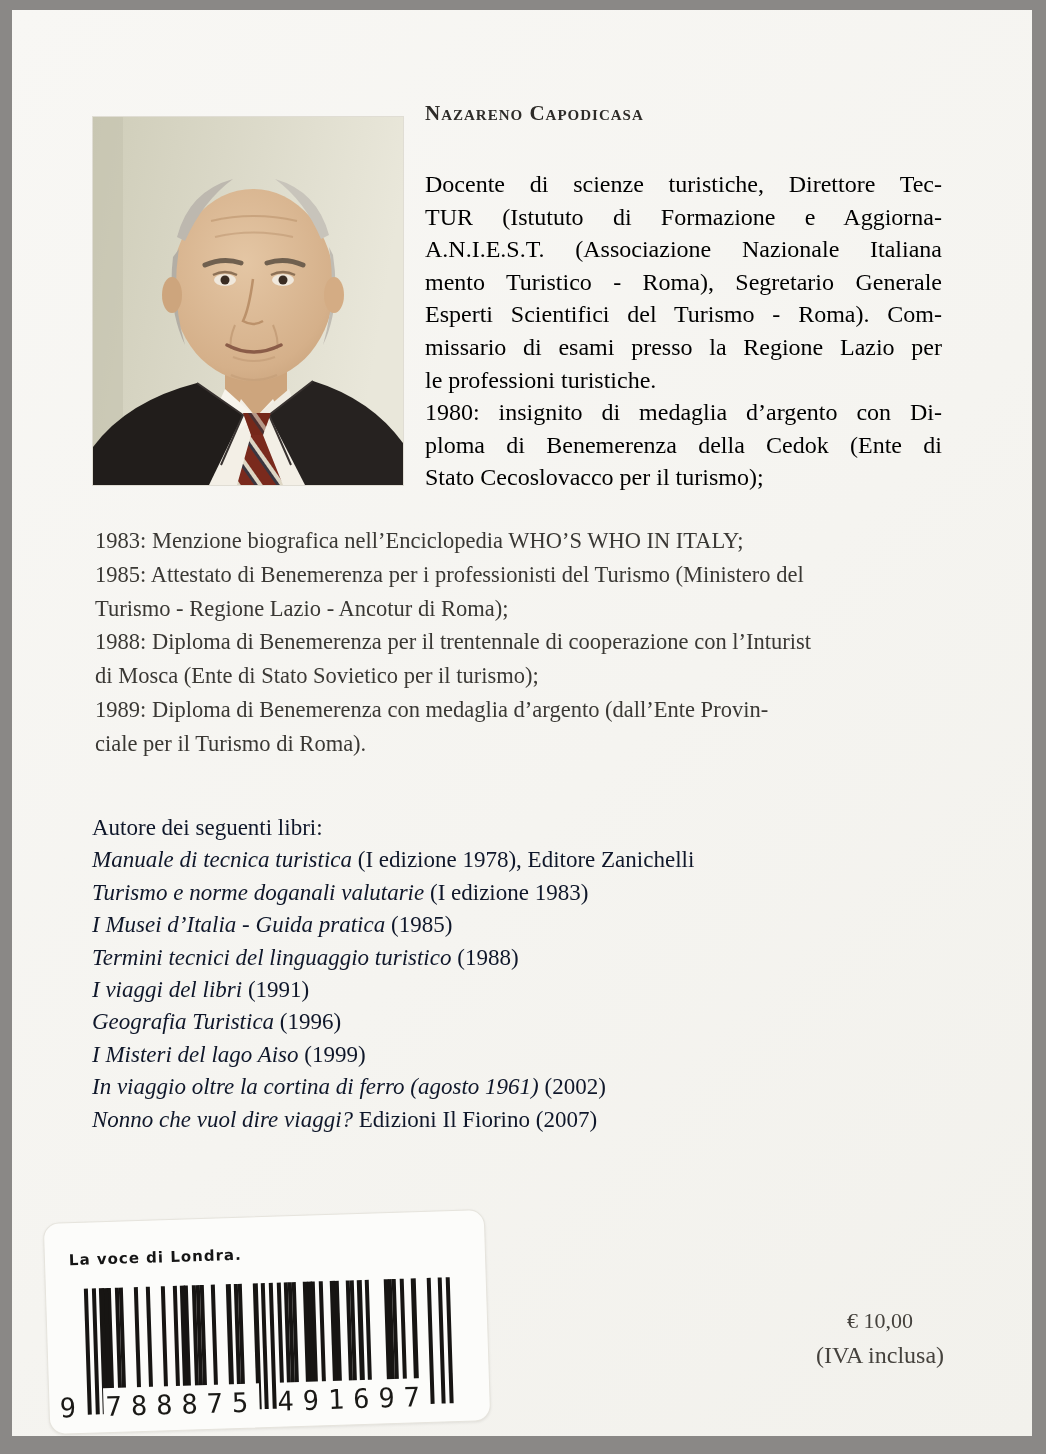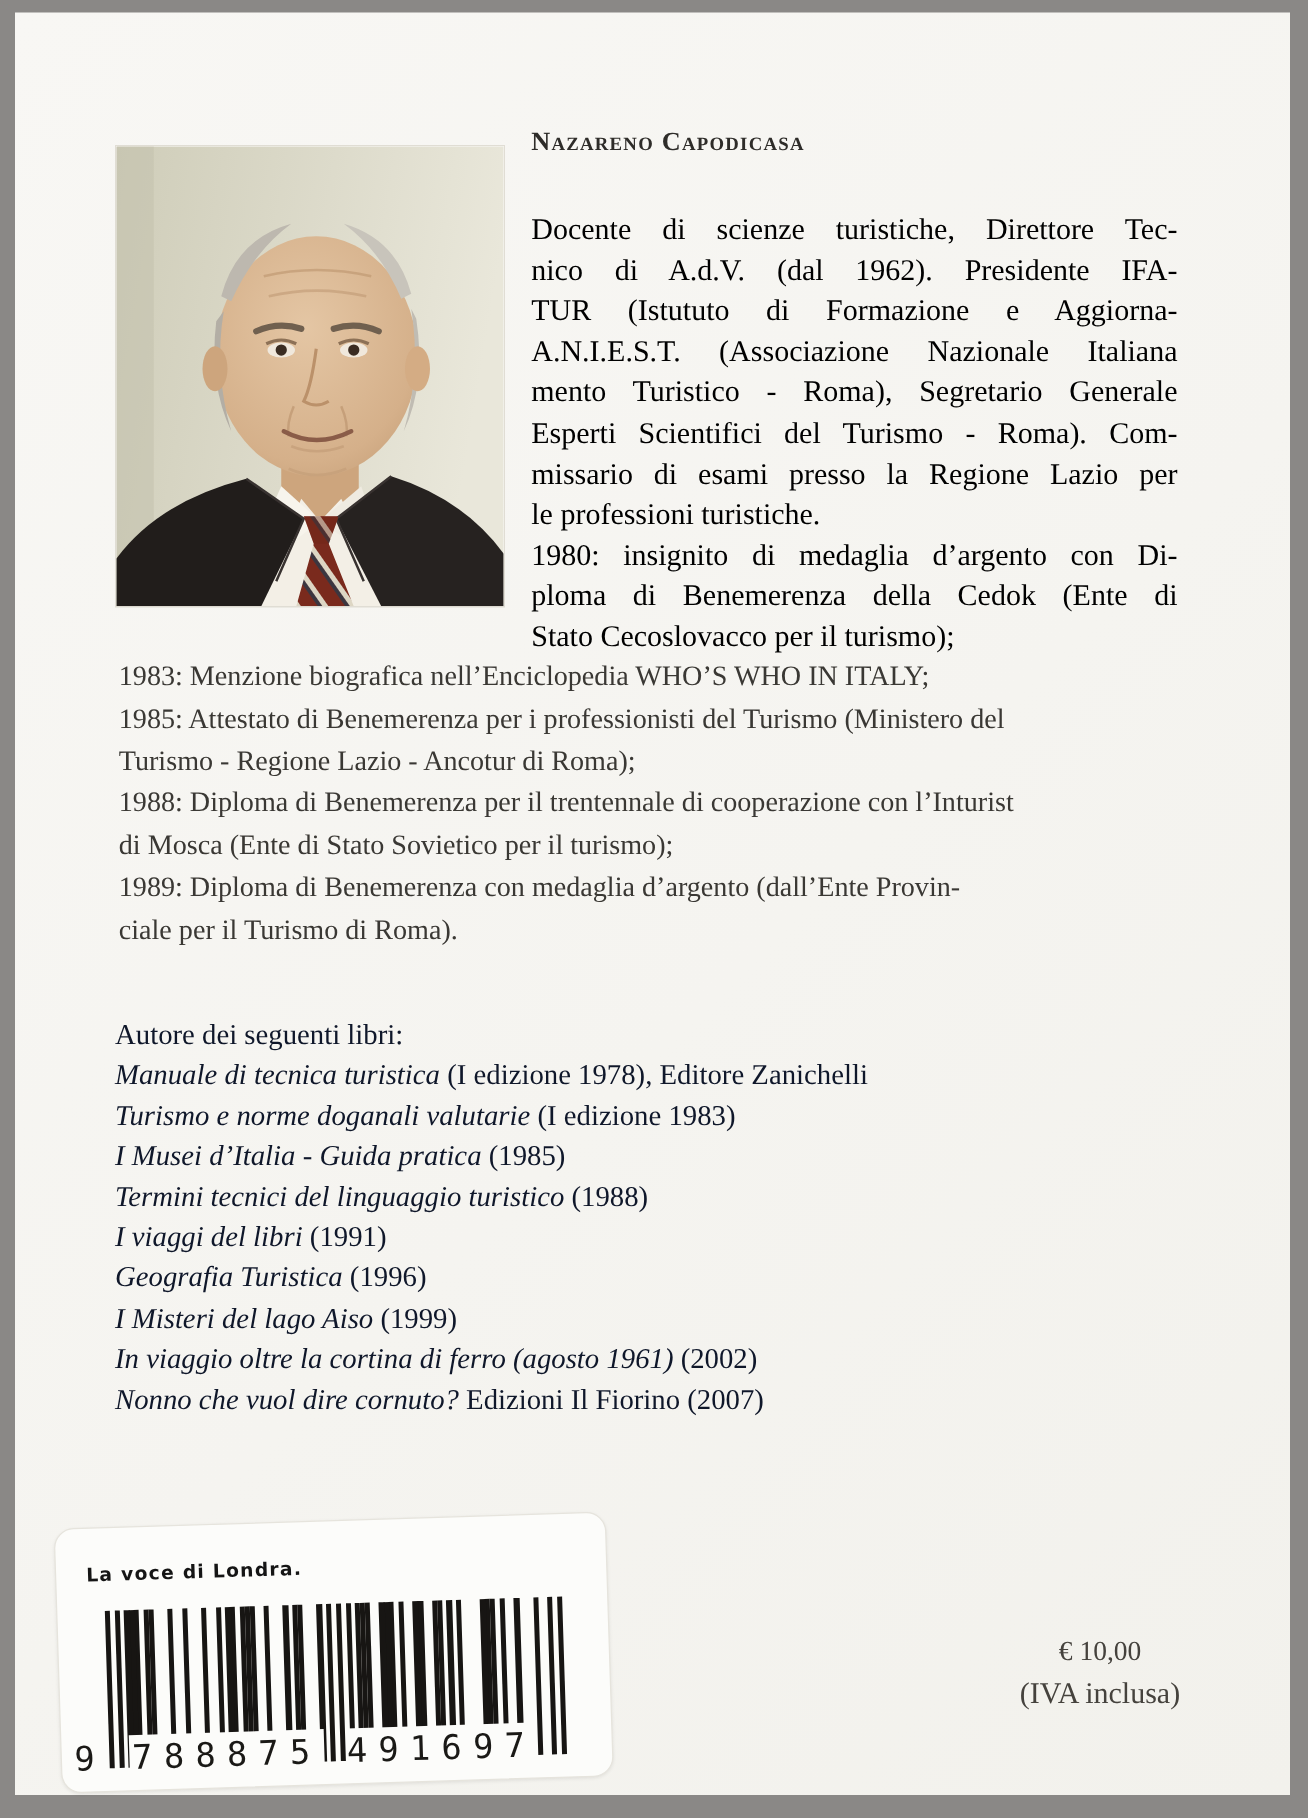--- a/index.html
+++ b/index.html
@@ -128,21 +128,20 @@
 
       <polygon points="150,296 178,296 170,318 190,368 144,368 158,318" fill="url(#tieStripes)"></polygon>
       <polygon points="150,296 178,296 170,318 158,318" fill="#6d2518" opacity="0.35"></polygon>
     </svg>
   </div>
 
   <div id="author-name">Nazareno Capodicasa</div>
 
   <div id="bio-right">
     <div class="ln jl">Docente di scienze turistiche, Direttore Tec-</div>
-    <div class="ln jl">nico di A.d.V. (dal 1962). Presidente IFA-</div>
     <div class="ln jl">TUR (Istututo di Formazione e Aggiorna-</div>
     <div class="ln jl">A.N.I.E.S.T. (Associazione Nazionale Italiana</div>
     <div class="ln jl">mento Turistico - Roma), Segretario Generale</div>
     <div class="ln jl">Esperti Scientifici del Turismo - Roma). Com-</div>
     <div class="ln jl">missario di esami presso la Regione Lazio per</div>
     <div class="ln">le professioni turistiche.</div>
     <div class="ln jl">1980: insignito di medaglia d’argento con Di-</div>
     <div class="ln jl">ploma di Benemerenza della Cedok (Ente di</div>
     <div class="ln">Stato Cecoslovacco per il turismo);</div>
   </div>
@@ -160,21 +159,21 @@
   <div id="books">
     <div class="ln">Autore dei seguenti libri:</div>
     <div class="ln"><span class="t">Manuale di tecnica turistica</span><span class="r"> (I edizione 1978), Editore Zanichelli</span></div>
     <div class="ln"><span class="t">Turismo e norme doganali valutarie</span><span class="r"> (I edizione 1983)</span></div>
     <div class="ln"><span class="t">I Musei d’Italia - Guida pratica</span><span class="r"> (1985)</span></div>
     <div class="ln"><span class="t">Termini tecnici del linguaggio turistico</span><span class="r"> (1988)</span></div>
     <div class="ln"><span class="t">I viaggi del libri</span><span class="r"> (1991)</span></div>
     <div class="ln"><span class="t">Geografia Turistica</span><span class="r"> (1996)</span></div>
     <div class="ln"><span class="t">I Misteri del lago Aiso</span><span class="r"> (1999)</span></div>
     <div class="ln"><span class="t">In viaggio oltre la cortina di ferro (agosto 1961)</span><span class="r"> (2002)</span></div>
-    <div class="ln"><span class="t">Nonno che vuol dire cornuto?</span><span class="r"> Edizioni Il Fiorino (2007)</span></div>
+    <div class="ln"><span class="t">Nonno che vuol dire viaggi?</span><span class="r"> Edizioni Il Fiorino (2007)</span></div>
   </div>
 
   <div id="sticker">
     <div id="sticker-label">La voce di Londra.</div>
     <div id="barcode">
         <div class="bar" style="left: 361.9px; width: 4.25px;"></div>
         <div class="bar" style="left: 354.2px; width: 4.25px;"></div>
         <div class="bar" style="left: 342.65px; width: 4.25px;"></div>
         <div class="bar" style="left: 327.25px; width: 4.25px;"></div>
         <div class="bar" style="left: 315.7px; width: 4.25px;"></div>

